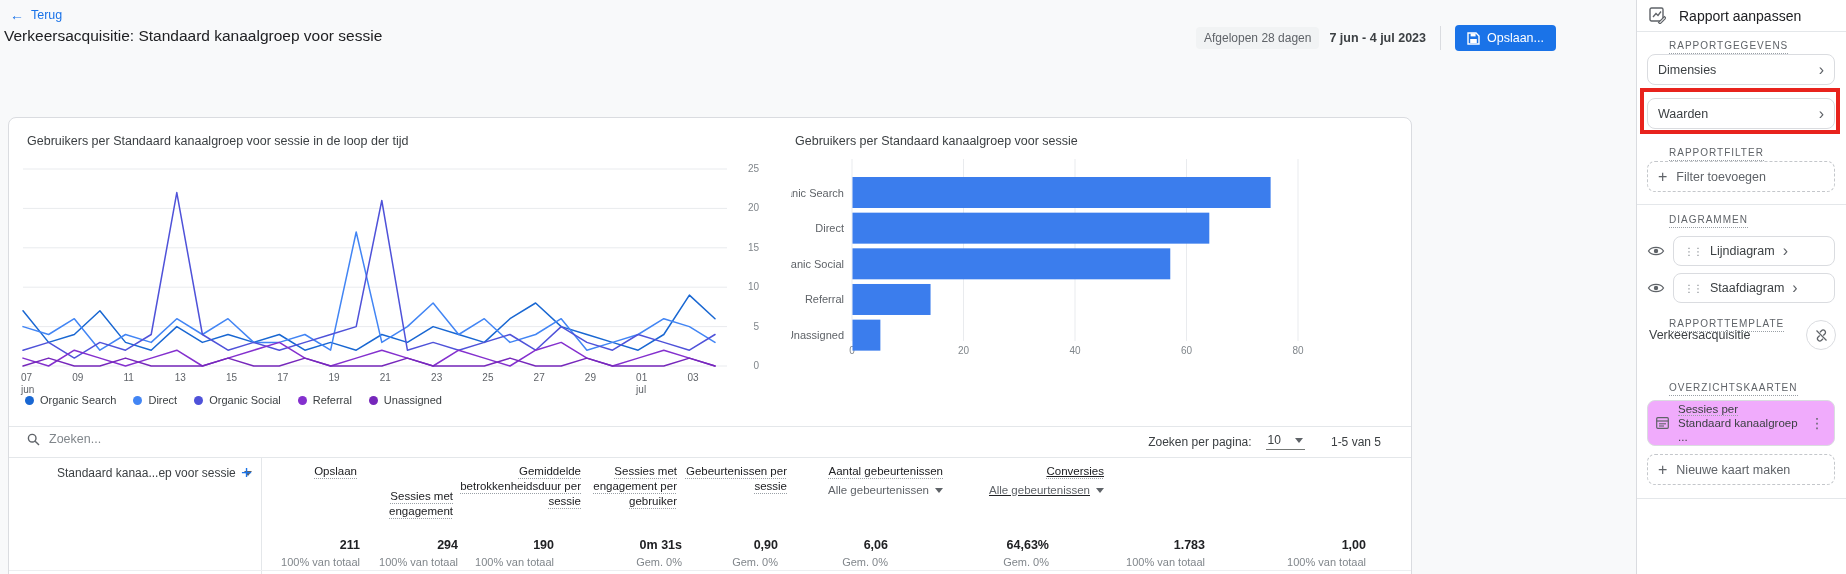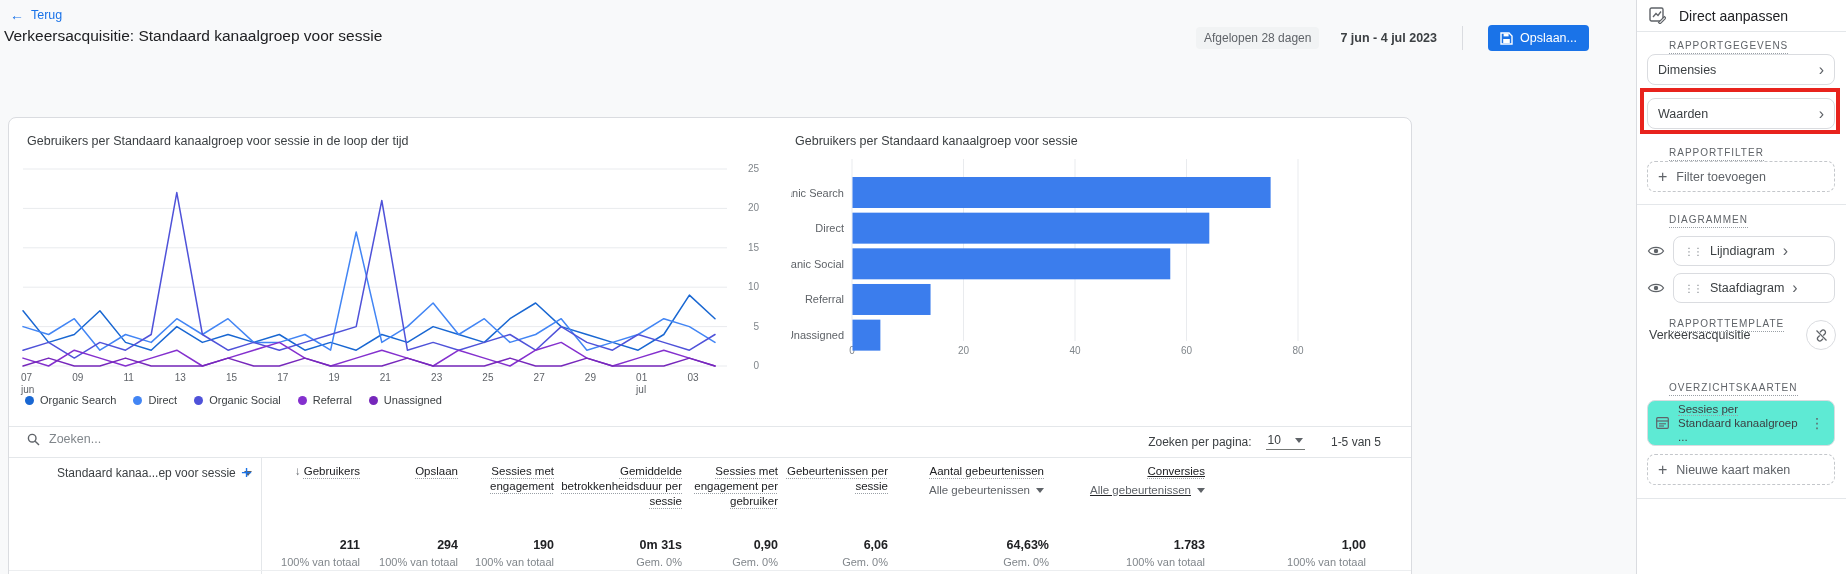--- a/index.html
+++ b/index.html
@@ -8,21 +8,21 @@
     position:relative;
     font-family:"Liberation Sans", sans-serif;
     background:#f8f9fa;
     color:#202124;
   }
   
   .back-link { position:absolute; left:10px; top:8px; display:flex; align-items:center; gap:7px;
     color:#1a73e8; font-size:12.5px; cursor:pointer; }
   .back-arrow { font-size:14px; line-height:1; }
   .page-title { position:absolute; left:4px; top:27px; font-size:15.5px; color:#202124; }
-  .header-controls { position:absolute; left:1196px; top:25px; display:flex; align-items:center; gap:21px; }
+  .header-controls { position:absolute; left:1196px; top:25px; display:flex; align-items:center; gap:10px; }
   .date-pill { background:#f1f3f4; border-radius:4px; padding:4px 8px; font-size:12px; color:#5f6368; }
   .date-range { font-size:12.5px; font-weight:700; color:#3c4043; white-space:nowrap; }
   .hdr-divider { width:1px; height:24px; background:#dadce0; margin:0 4px; }
   .save-btn { display:flex; align-items:center; gap:7px; background:#1a73e8; color:#fff;
     font-size:12.5px; padding:6px 12px; border-radius:4px; border:none; cursor:pointer; }
   
   .card { position:absolute; left:8px; top:117px; width:1404px; height:470px;
     background:#fff; border:1px solid #dadce0; border-radius:8px; }
   .chart-title { position:absolute; font-size:12.5px; color:#3c4043; white-space:nowrap; }
   #line-title { left:18px; top:16px; }
@@ -73,21 +73,21 @@
   .plus { font-size:16px; color:#5f6368; }
   .diag-row { position:absolute; left:10px; width:188px; display:flex; align-items:center; gap:8px; }
   .diag-card { position:relative; flex:1; height:30px; background:#fff; border:1px solid #dadce0;
     border-radius:8px; display:flex; align-items:center; gap:8px; padding:0 10px;
     font-size:12.5px; color:#3c4043; cursor:pointer; }
   .drag-handle { color:#80868b; font-size:10px; letter-spacing:-1px; cursor:grab; }
   .template-row { position:absolute; left:12px; right:10px; display:flex; align-items:center; }
   .template-name { flex:1; font-size:12.5px; color:#3c4043; }
   .circle-btn { width:30px; height:30px; border:1px solid #dadce0; border-radius:50%;
     display:flex; align-items:center; justify-content:center; cursor:pointer; background:#fff; }
-  .summary-card { position:absolute; left:10px; width:188px; height:46px; background:#5eead4;
+  .summary-card { position:absolute; left:10px; width:188px; height:46px; background:#f0abfc;
     border:1px solid #dadce0; border-radius:8px; display:flex; align-items:center;
     gap:9px; padding:0 8px; cursor:pointer; }
   .summary-text { flex:1; font-size:11.5px; color:#3c4043; line-height:14px; }
   .summary-text .u { border-bottom:1px dotted #9aa0a6; }
   .kebab { color:#5f6368; font-size:14px; cursor:pointer; padding:0 2px; }
   
   .annotation { position:absolute; left:1640px; top:88px; width:200px; height:46px;
     border:4px solid #e8231d; z-index:50; pointer-events:none; }
   svg text { font-family:"Liberation Sans", sans-serif; }
 </style>
@@ -221,23 +221,22 @@
   <div class="divider-h" id="div2"></div>
   <div class="vline"></div>
 
   <div class="dim-select">
     <span>Standaard kanaa...ep voor sessie</span>
     <span class="caret"></span>
   </div>
   <div class="add-dim">+</div>
 
   <div class="theaders" id="table-headers">
-      <div class="hcell" style="width: 101px;"><span class="sort-arrow">↓</span><span class="hlabel">Gebruikers</span></div>
       <div class="hcell" style="width: 98px;"><span class="hlabel">Opslaan</span></div>
-      <div class="hcell" style="width: 96px;"><span class="hlabel">Sessies met engagement</span></div>
+      <div class="hcell" style="width: 96px; margin-top: 25px;"><span class="hlabel">Sessies met engagement</span></div>
       <div class="hcell" style="width: 128px;"><span class="hlabel">Gemiddelde betrokkenheidsduur per sessie</span></div>
       <div class="hcell" style="width: 96px;"><span class="hlabel">Sessies met engagement per gebruiker</span></div>
       <div class="hcell" style="width: 110px;"><span class="hlabel">Gebeurtenissen per sessie</span></div>
       <div class="hcell" style="width: 156px;"><span class="hlabel">Aantal gebeurtenissen</span><div class="hfilter">
           <span>Alle gebeurtenissen</span>
           <span class="caret"></span>
         </div></div>
       <div class="hcell" style="width: 161px; text-decoration: underline;"><span class="hlabel">Conversies</span><div class="hfilter">
           <span>Alle gebeurtenissen</span>
           <span class="caret"></span>
@@ -284,21 +283,21 @@
   <div class="divider-h" id="div3"></div>
 </div>
 
 <div class="sidebar">
   <div class="sb-header">
     <svg width="17" height="17" viewBox="0 0 17 17">
       <rect x="1" y="1" width="13" height="13" rx="1.5" fill="none" stroke="#5f6368" stroke-width="1.4"></rect>
       <path d="M4 10 L7 6.5 L9 8.5 L12 4.5" fill="none" stroke="#5f6368" stroke-width="1.3"></path>
       <path d="M9.5 15.5 L15.5 9.5 L17 11 L11 17 Z" fill="#fff" stroke="#5f6368" stroke-width="1.1"></path>
     </svg>
-    <span>Direct aanpassen</span>
+    <span>Rapport aanpassen</span>
   </div>
   <div class="sb-div" style="top:31px"></div>
 
   <div class="s-label" style="top:40px"><span>RAPPORTGEGEVENS</span></div>
 
   <div class="sb-card" style="top:54px">
     <span class="grow">Dimensies</span>
     <span class="chevron">›</span>
   </div>
 

